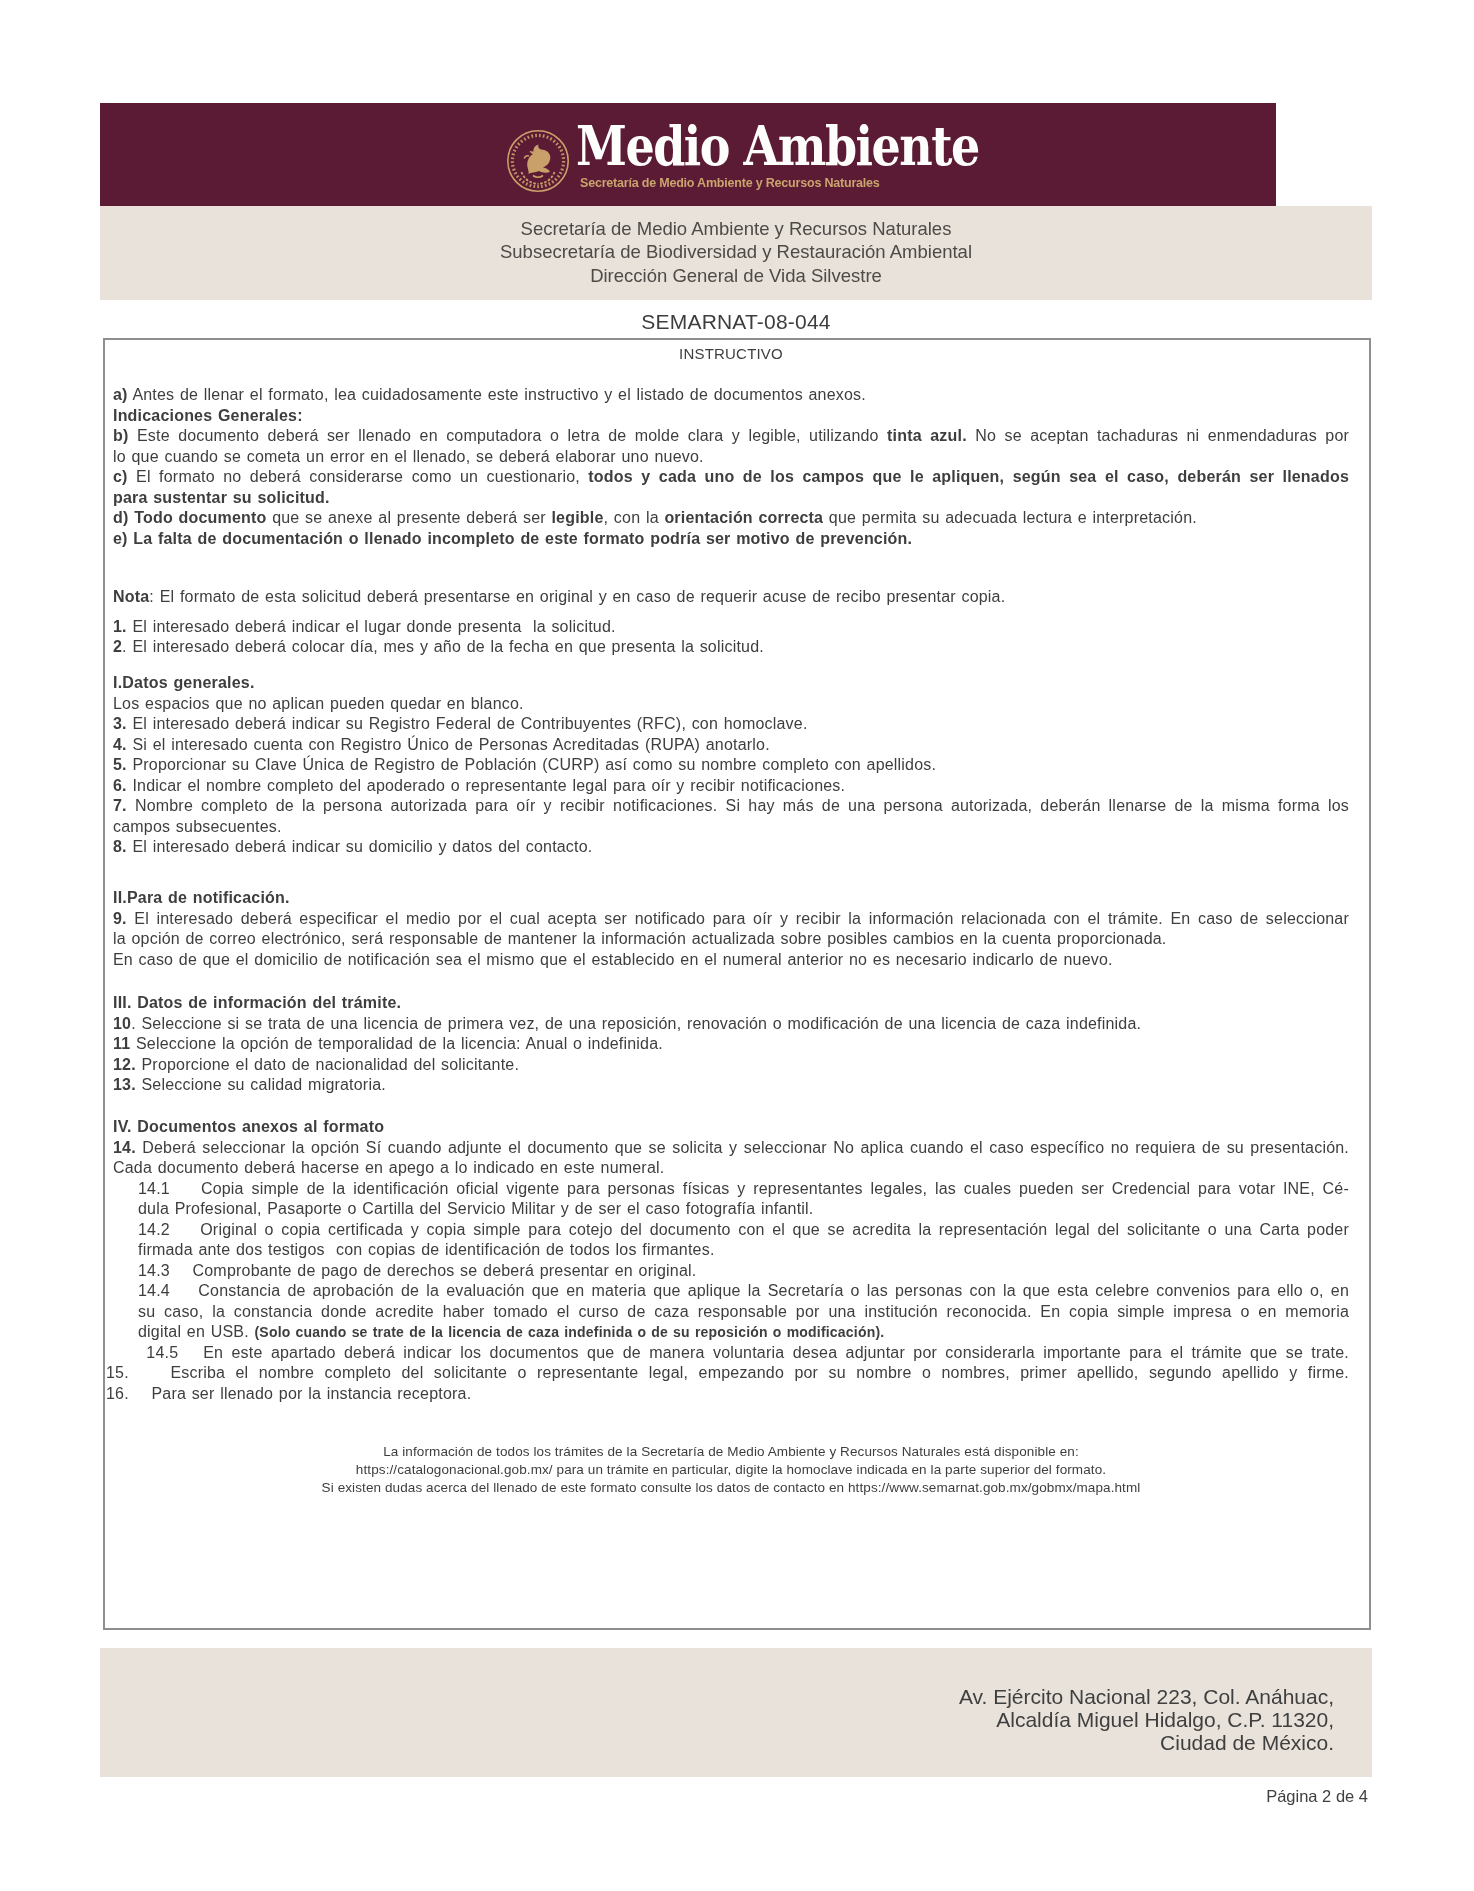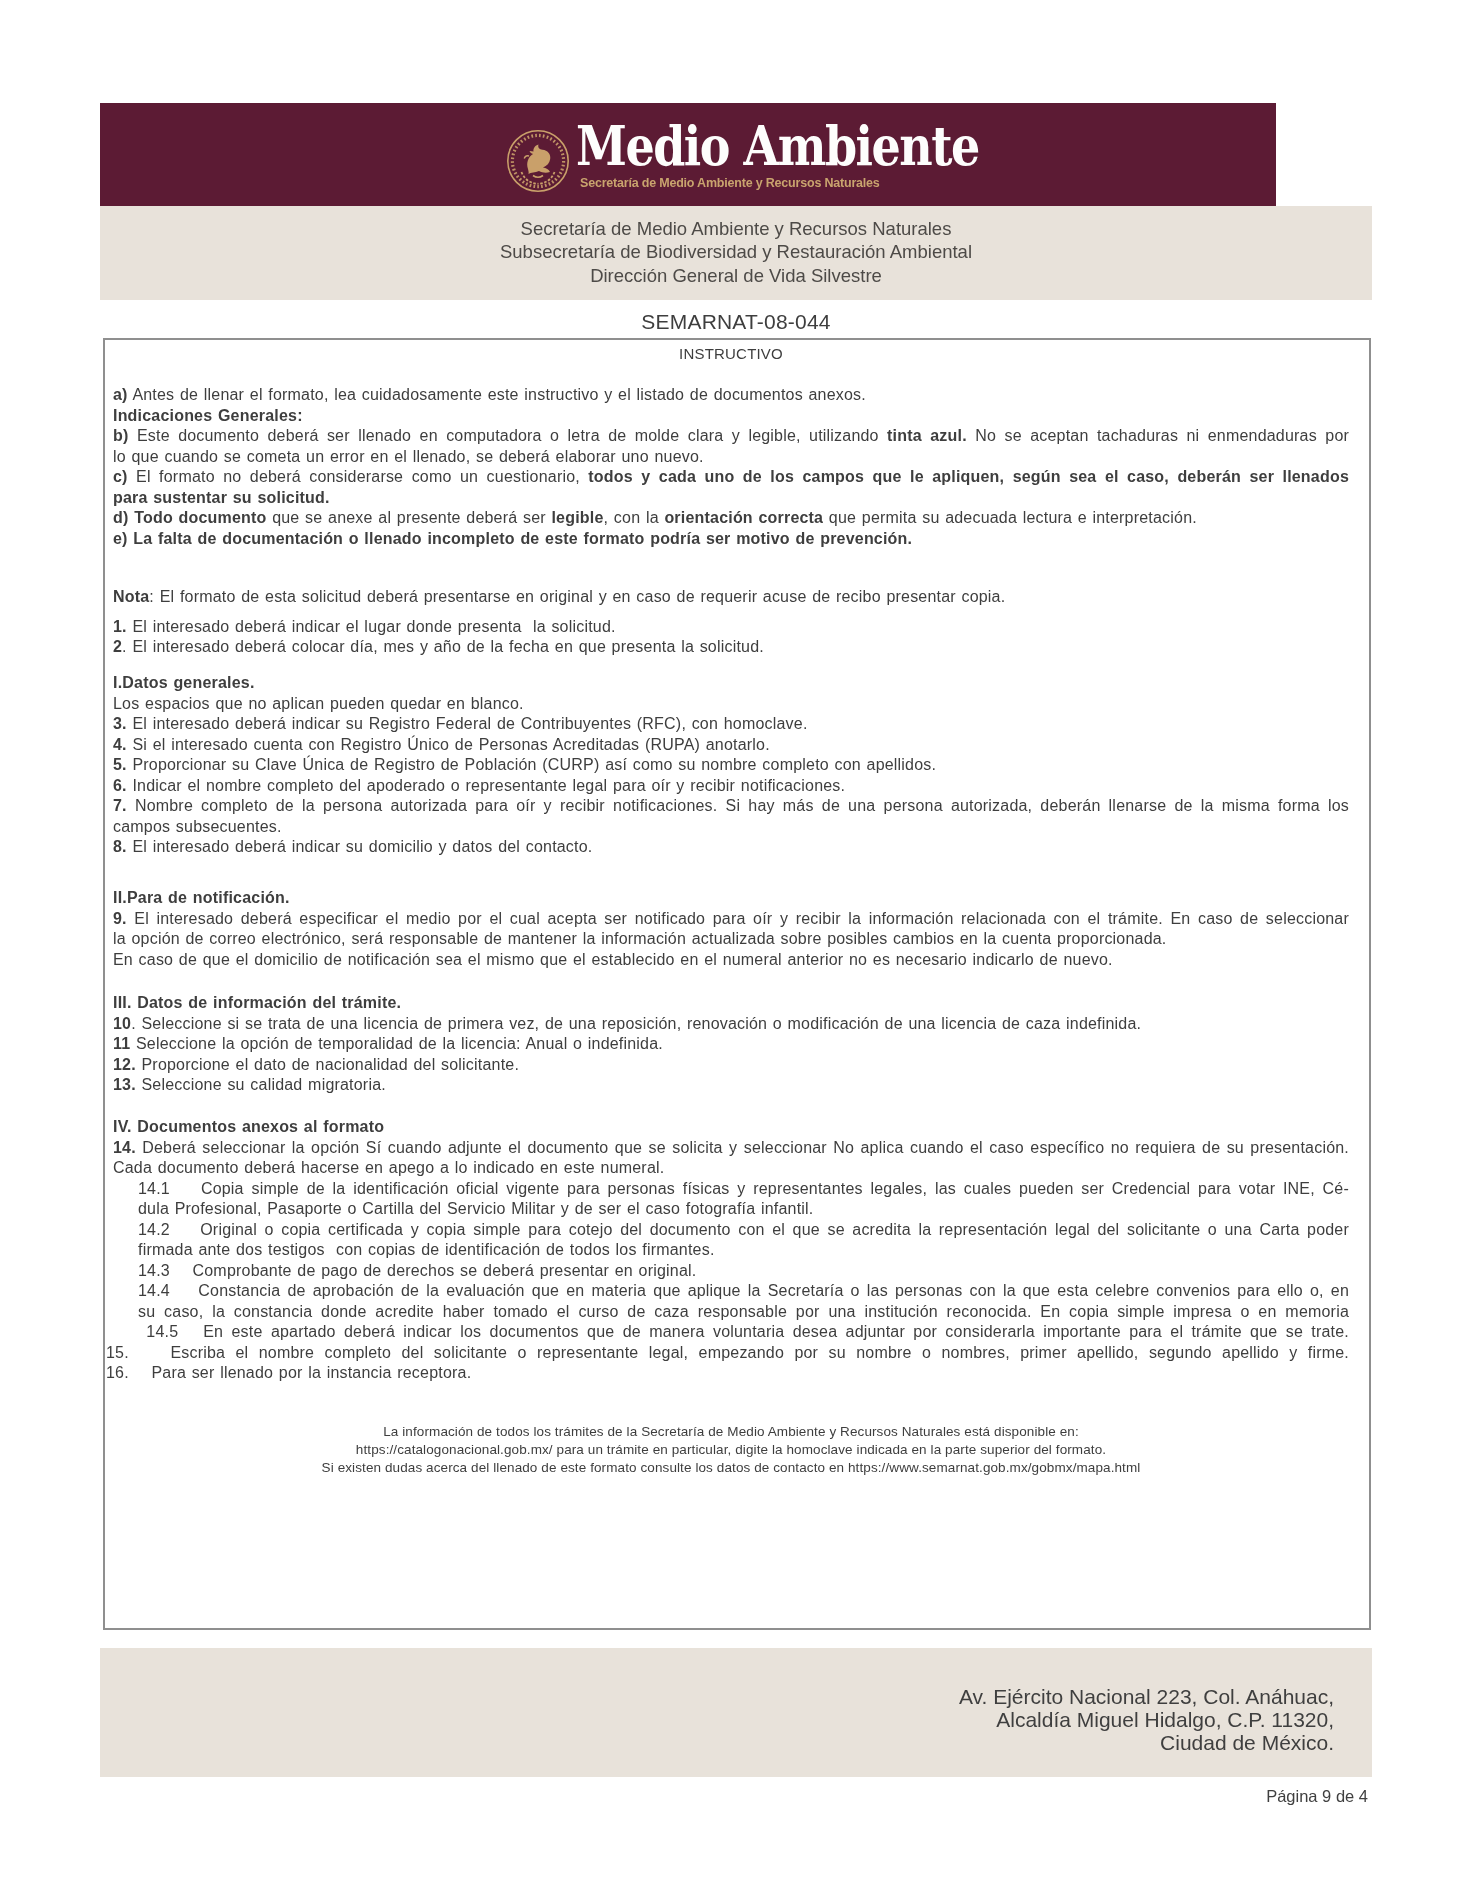--- a/index.html
+++ b/index.html
@@ -112,32 +112,33 @@
         <p class="p g6"><span class="b">IV. Documentos anexos al formato</span></p>
         <p class="p jf"><span class="b">14.</span><span> Deberá seleccionar la opción Sí cuando adjunte el documento que se solicita y seleccionar No aplica cuando el caso específico no requiera de su presentación.</span></p>
         <p class="p"><span>Cada documento deberá hacerse en apego a lo indicado en este numeral.</span></p>
         <p class="p ind jf"><span>14.1&nbsp;&nbsp;&nbsp; Copia simple de la identificación oficial vigente para personas físicas y representantes legales, las cuales pueden ser Credencial para votar INE, Cé-</span></p>
         <p class="p ind"><span>dula Profesional, Pasaporte o Cartilla del Servicio Militar y de ser el caso fotografía infantil.</span></p>
         <p class="p ind jf"><span>14.2&nbsp;&nbsp;&nbsp; Original o copia certificada y copia simple para cotejo del documento con el que se acredita la representación legal del solicitante o una Carta poder</span></p>
         <p class="p ind"><span>firmada ante dos testigos&nbsp; con copias de identificación de todos los firmantes.</span></p>
         <p class="p ind"><span>14.3&nbsp;&nbsp;&nbsp; Comprobante de pago de derechos se deberá presentar en original.</span></p>
         <p class="p ind jf"><span>14.4&nbsp;&nbsp;&nbsp; Constancia de aprobación de la evaluación que en materia que aplique la Secretaría o las personas con la que esta celebre convenios para ello o, en</span></p>
         <p class="p ind jf"><span>su caso, la constancia donde acredite haber tomado el curso de caza responsable por una institución reconocida. En copia simple impresa o en memoria</span></p>
+        <p class="p ind"><span>digital en USB. </span><span class="sb">(Solo cuando se trate de la licencia de caza indefinida o de su reposición o modificación).</span></p>
         <p class="p ind jf"><span>&nbsp;14.5&nbsp;&nbsp; En este apartado deberá indicar los documentos que de manera voluntaria desea adjuntar por considerarla importante para el trámite que se trate.</span></p>
         <p class="p out jf"><span>15.&nbsp;&nbsp;&nbsp; Escriba el nombre completo del solicitante o representante legal, empezando por su nombre o nombres, primer apellido, segundo apellido y firme.</span></p>
         <p class="p out"><span>16.&nbsp;&nbsp;&nbsp; Para ser llenado por la instancia receptora.</span></p>
         <p class="p small g7"><span>La información de todos los trámites de la Secretaría de Medio Ambiente y Recursos Naturales está disponible en:</span></p>
         <p class="p small"><span>https://catalogonacional.gob.mx/ para un trámite en particular, digite la homoclave indicada en la parte superior del formato.</span></p>
         <p class="p small"><span>Si existen dudas acerca del llenado de este formato consulte los datos de contacto en https://www.semarnat.gob.mx/gobmx/mapa.html</span></p>
       </div>
   </div>
 
   <div class="band-footer">
     <div class="address">
       <div>Av. Ejército Nacional 223, Col. Anáhuac,</div>
       <div>Alcaldía Miguel Hidalgo, C.P. 11320,</div>
       <div>Ciudad de México.</div>
     </div>
   </div>
 
-  <div class="page-number">Página 9 de 4</div>
+  <div class="page-number">Página 2 de 4</div>
 
 </div>
 
 </body></html>

